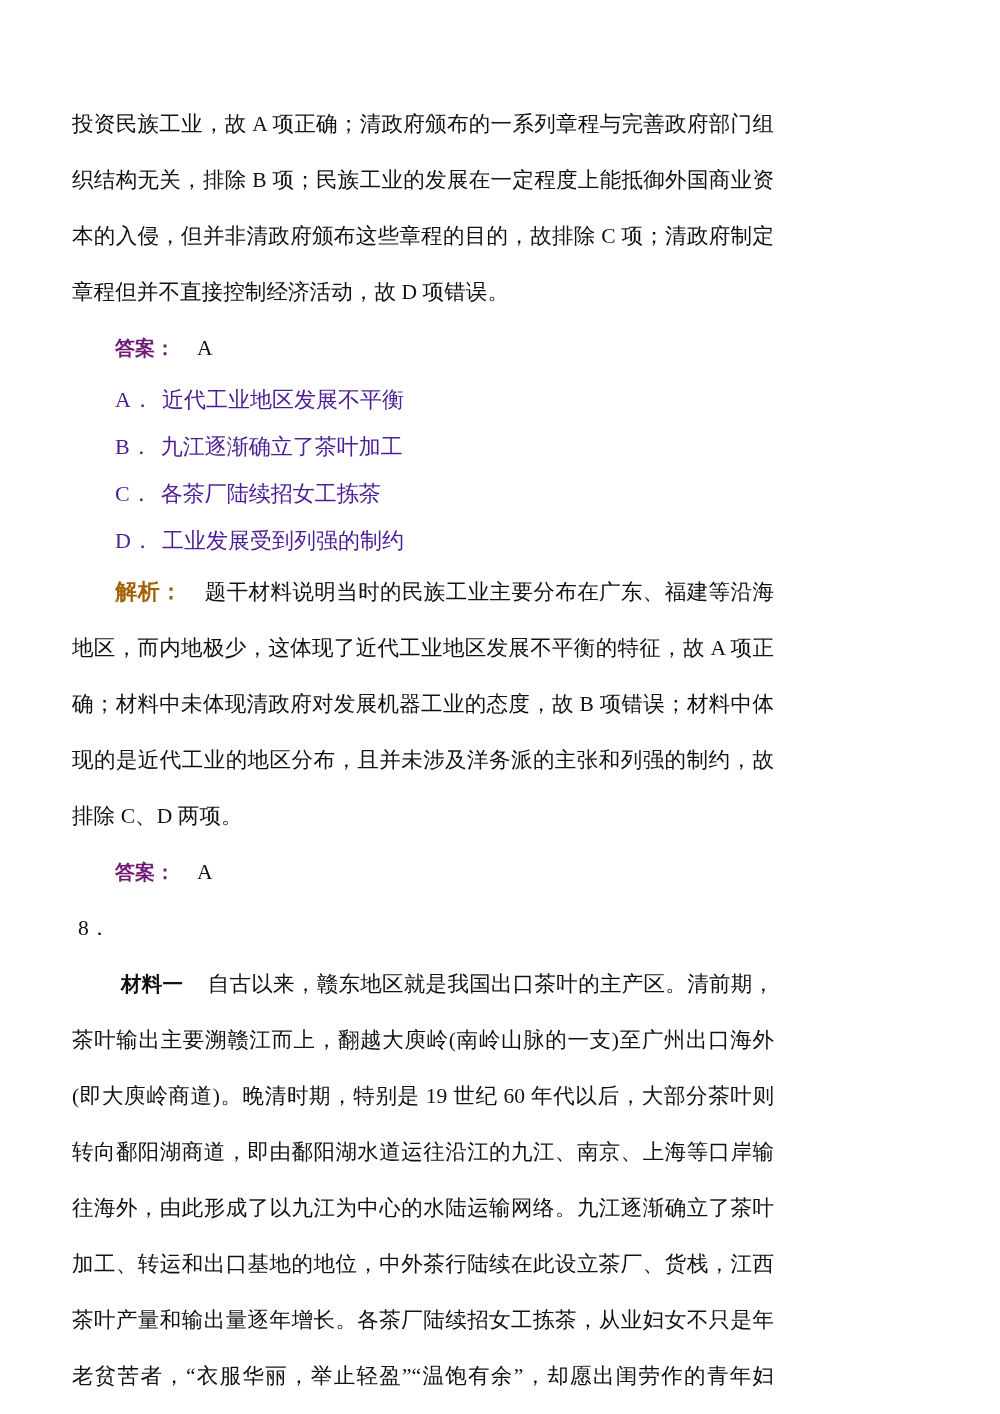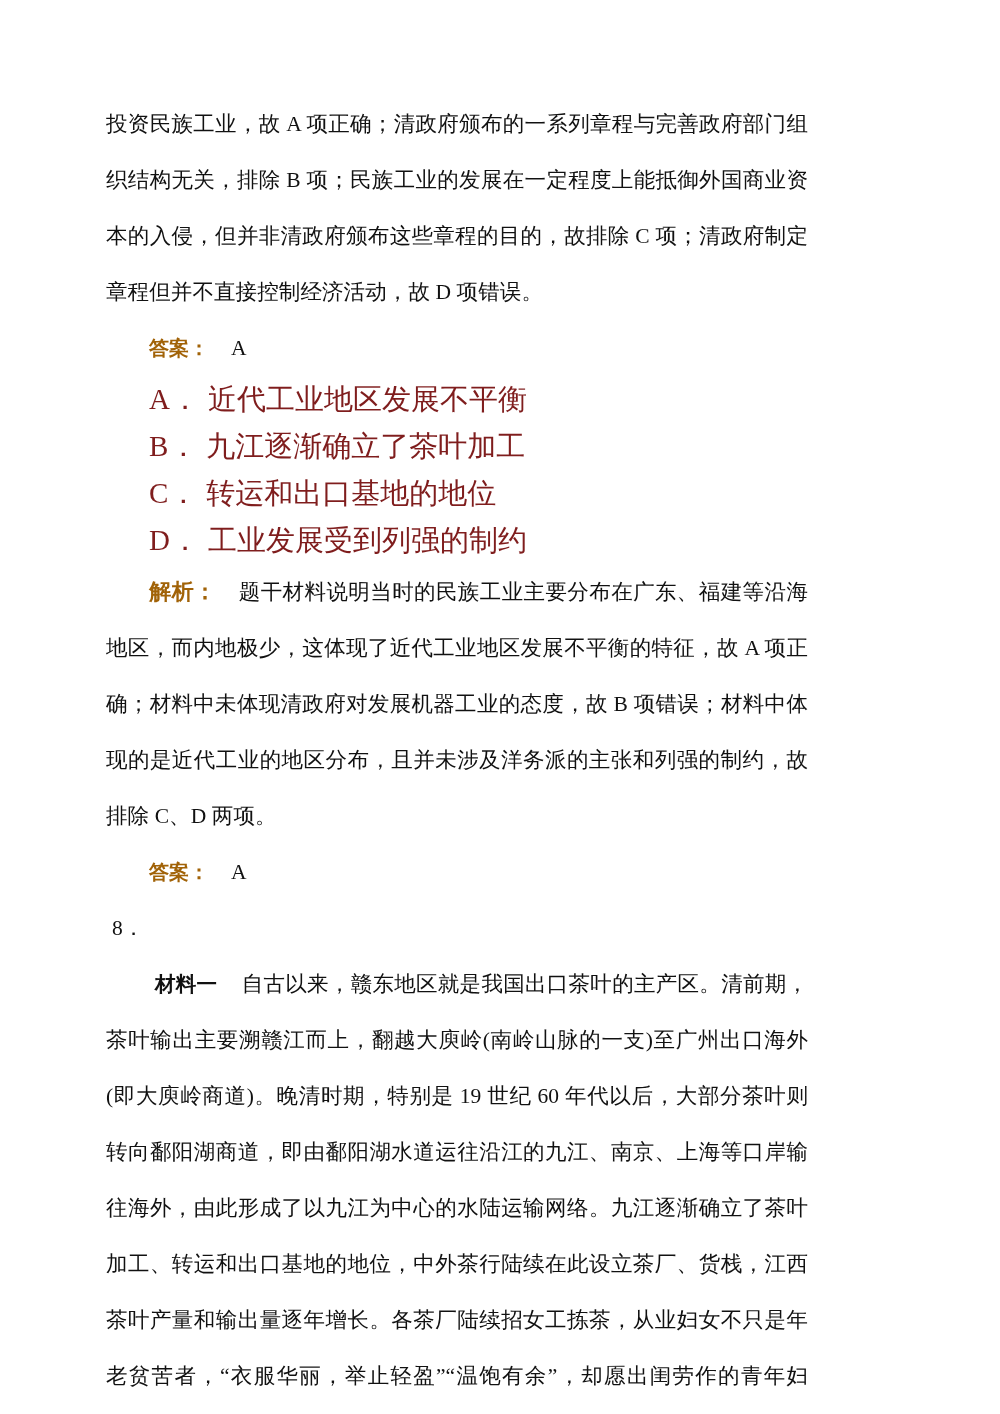--- a/index.html
+++ b/index.html
@@ -16,41 +16,41 @@
     overflow: hidden;
   }
 
   .page {
     position: absolute;
     left: 0;
     top: 0;
     width: 1000px;
     height: 1414px;
     box-sizing: border-box;
-    padding: 96px 120px 0 106px;
+    padding: 96px 120px 0 72px;
   }
 
   
   .para {
     font-size: 21.5px;
     line-height: 56px;
     text-align: justify;
     text-justify: inter-ideograph;
     letter-spacing: 0.1px;
     margin: 0;
     color: #111111;
   }
 
   
   .col {
     width: 702px;
   }
 
   .label-red {
-    color: #a16207;
+    color: #701a75;
     font-weight: bold;
     font-family: "Liberation Sans", "DejaVu Sans", sans-serif;
     font-size: 20px;
   }
   .label-blue {
     color: #a16207;
     font-weight: bold;
     font-family: "Liberation Sans", "DejaVu Sans", sans-serif;
     font-size: 22px;
   }
@@ -61,25 +61,25 @@
     margin: 0;
     color: #111111;
   }
   .row.indent { padding-left: 43px; }
 
   .ans-value { padding-left: 22px; font-family: "Liberation Serif", serif; }
 
   .q-line { text-indent: 2em; }
 
   .opt {
-    font-size: 29px;
+    font-size: 22px;
     line-height: 47px;
     margin: 0;
     padding-left: 43px;
-    color: #7f1d1d;
+    color: #4c1d95;
   }
   .opt .mark { letter-spacing: 0.5px; }
   .opt .otext { padding-left: 8px; }
 
   .section-head {
     font-size: 20.5px;
     line-height: 44px;
     margin: 0;
     padding-left: 6px;
     font-weight: bold;
@@ -124,21 +124,21 @@
   </p>
 
 
   <p class="opt">
     <span class="mark">A．</span><span class="otext">近代工业地区发展不平衡</span>
   </p>
   <p class="opt">
     <span class="mark">B．</span><span class="otext">九江逐渐确立了茶叶加工</span>
   </p>
   <p class="opt">
-    <span class="mark">C．</span><span class="otext">转运和出口基地的地位</span>
+    <span class="mark">C．</span><span class="otext">各茶厂陆续招女工拣茶</span>
   </p>
   <p class="opt">
     <span class="mark">D．</span><span class="otext">工业发展受到列强的制约</span>
   </p>
 
   <p class="para col" style="text-indent:0;">
     <span style="display:inline-block;width:43px;"></span><span class="label-blue">解析：</span><span style="display:inline-block;width:22px;"></span><span>题干材料说明当时的民族工业主要分布在广东、福建等沿海地区，而内地极少，这体现了近代工业地区发展不平衡的特征，故 A 项正确；材料中未体现清政府对发展机器工业的态度，故 B 项错误；材料中体现的是近代工业的地区分布，且并未涉及洋务派的主张和列强的制约，故排除 C、D 两项。</span>
   </p>
 
   <p class="row indent">

